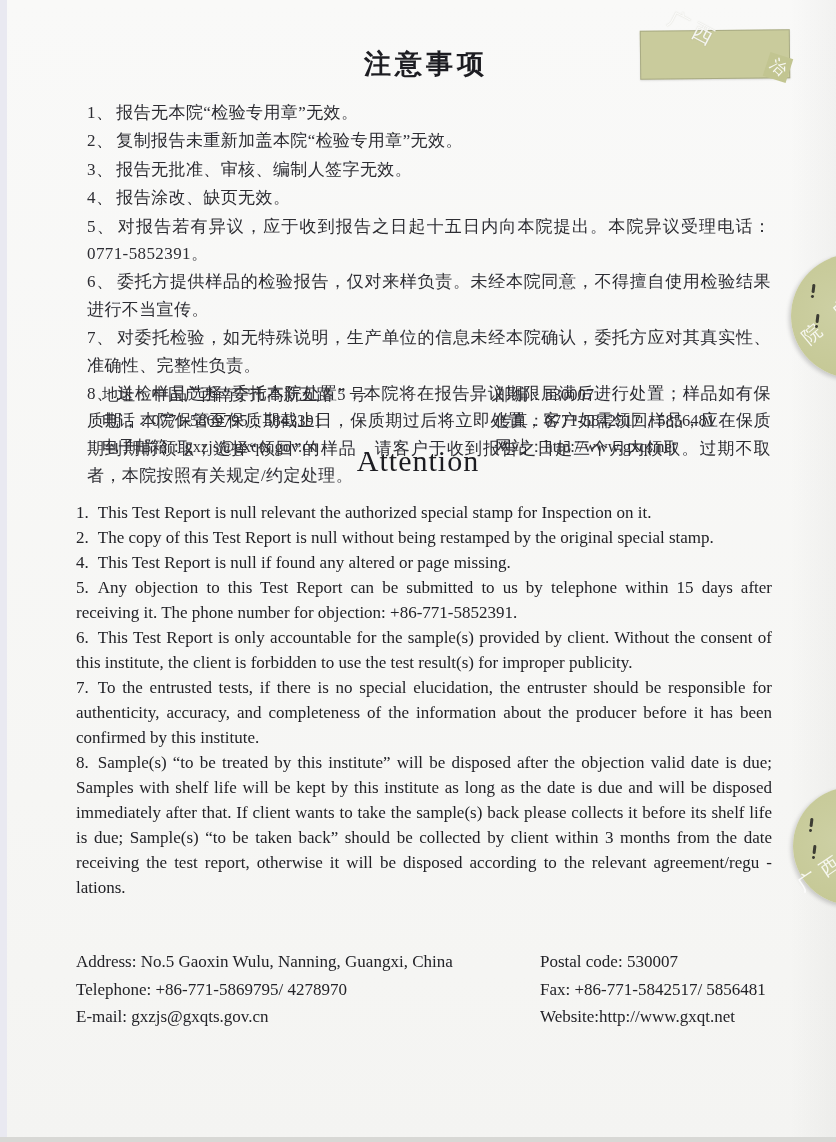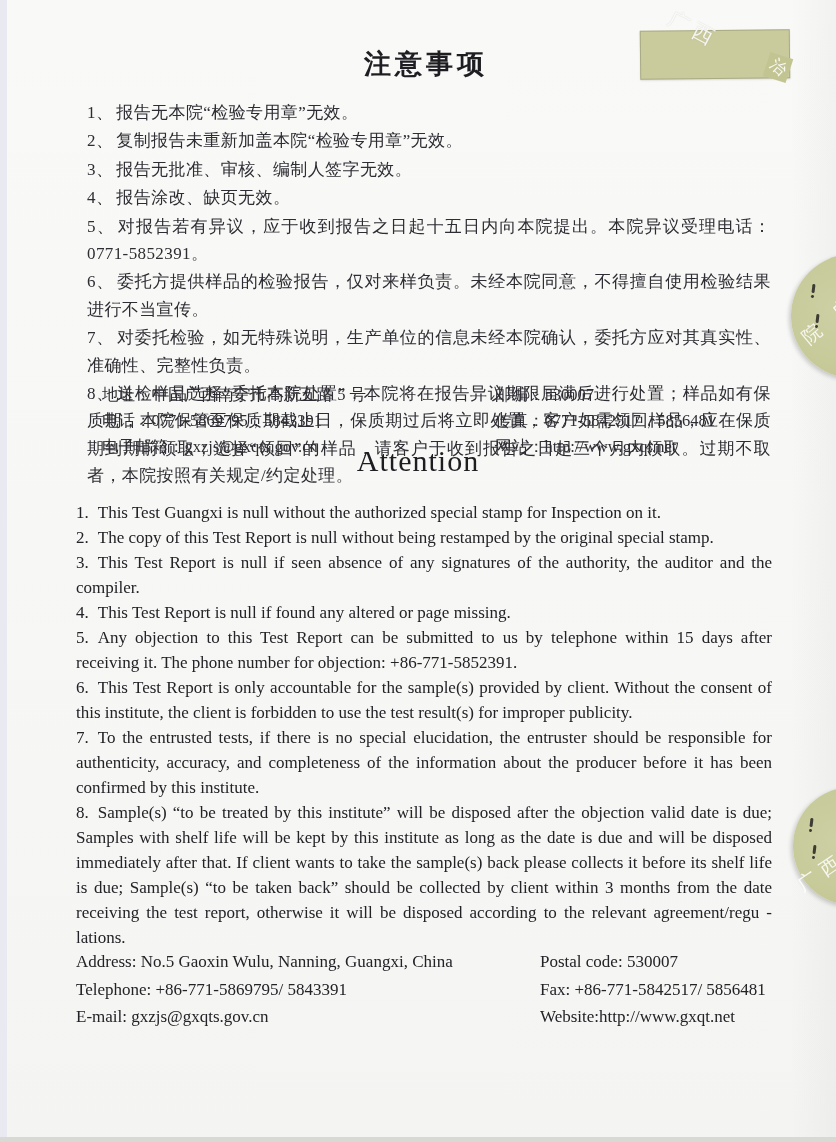--- a/index.html
+++ b/index.html
@@ -142,37 +142,36 @@
     </div>
     <div class="row">
       <span class="l">电子邮箱：gxzjs@gxqts.gov.cn</span>
       <span class="r">网站：http://www.gxqt.net</span>
     </div>
   </section>
 
   <h2 class="title-en">Attention</h2>
 
   <section class="en-items">
-    <p><span class="num">1.</span><span>This Test Guangxi is null without the authorized special stamp for Inspection on it.</span></p>
+    <p><span class="num">1.</span><span>This Test Report is null relevant the authorized special stamp for Inspection on it.</span></p>
     <p><span class="num">2.</span><span>The copy of this Test Report is null without being restamped by the original special stamp.</span></p>
-    <p><span class="num">3.</span><span>This Test Report is null if seen absence of any signatures of the authority, the auditor and the compiler.</span></p>
     <p><span class="num">4.</span><span>This Test Report is null if found any altered or page missing.</span></p>
     <p><span class="num">5.</span><span>Any objection to this Test Report can be submitted to us by telephone within 15 days after receiving it. The phone number for objection: +86-771-5852391.</span></p>
     <p><span class="num">6.</span><span>This Test Report is only accountable for the sample(s) provided by client. Without the consent of this institute, the client is forbidden to use the test result(s) for improper publicity.</span></p>
     <p><span class="num">7.</span><span>To the entrusted tests, if there is no special elucidation, the entruster should be responsible for authenticity, accuracy, and completeness of the information about the producer before it has been confirmed by this institute.</span></p>
     <p><span class="num">8.</span><span>Sample(s) “to be treated by this institute” will be disposed after the objection valid date is due; Samples with shelf life will be kept by this institute as long as the date is due and will be disposed immediately after that. If client wants to take the sample(s) back please collects it before its shelf life is due; Sample(s) “to be taken back” should be collected by client within 3 months from the date receiving the test report, otherwise it will be disposed according to the relevant agreement/regu -lations.</span></p>
   </section>
 
   <section class="en-contact">
     <div class="row">
       <span class="l">Address: No.5 Gaoxin Wulu, Nanning, Guangxi, China</span>
       <span class="r">Postal code: 530007</span>
     </div>
     <div class="row">
-      <span class="l">Telephone: +86-771-5869795/ 5843391</span>
+      <span class="l">Telephone: +86-771-5869795/ 4278970</span>
       <span class="r">Fax: +86-771-5842517/ 5856481</span>
     </div>
     <div class="row">
       <span class="l">E-mail: gxzjs@gxqts.gov.cn</span>
       <span class="r">Website:http://www.gxqt.net</span>
     </div>
   </section>
 
   <div class="seal seal-top">
     <span class="seal-text">院 广</span>

